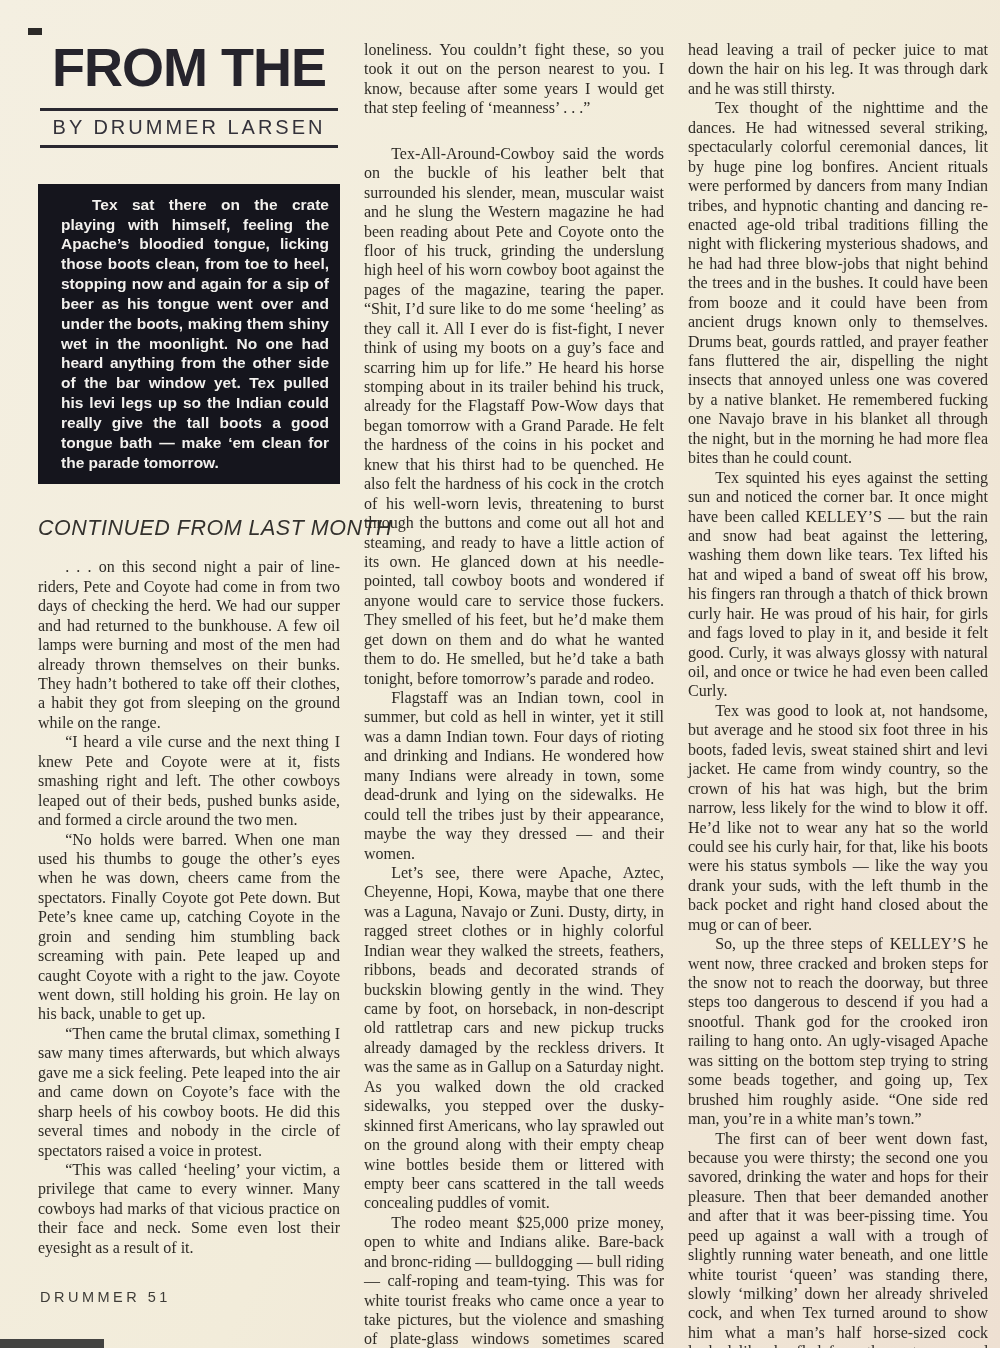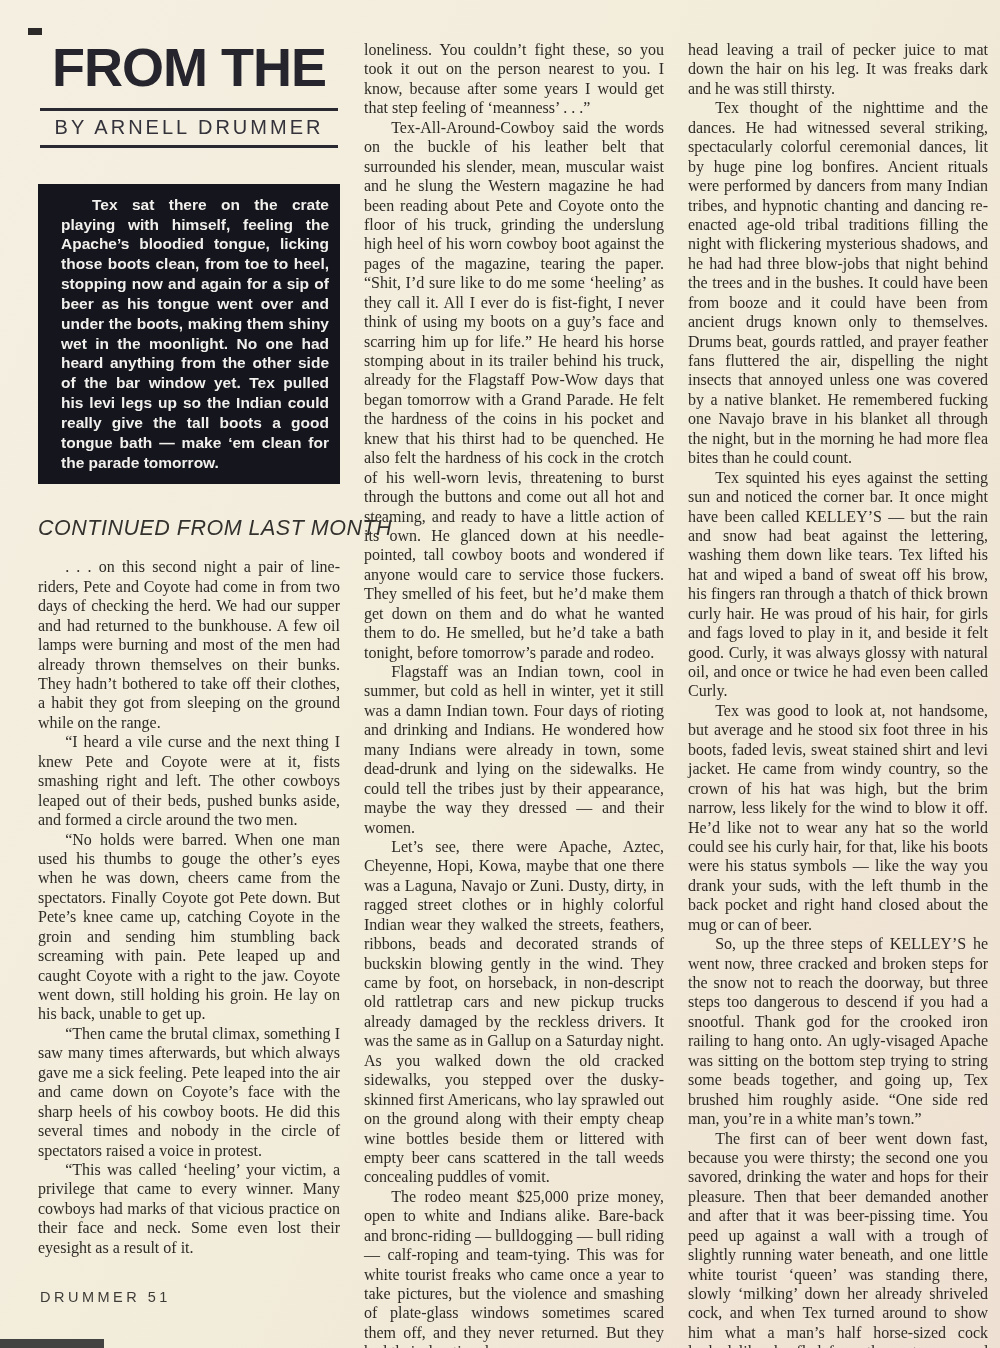--- a/index.html
+++ b/index.html
@@ -69,21 +69,21 @@
 
   
   .para {
     margin:0;
     font-size:16px;
     line-height:1.215;
     text-align:justify;
     text-indent:1.7em;
   }
   .para.noindent { text-indent:0; }
-  .para.gap { }
+  .para.gap { margin-top:26px; }
 
   
   .footer {
     position:absolute;
     left:40px; top:1289px;
     font-family:"Liberation Sans", sans-serif;
     font-size:14.5px;
     letter-spacing:3.5px;
     color:#3e3c37;
   }
@@ -110,21 +110,21 @@
   <div class="corner-speck"></div>
 
   <div class="content">
 
     <div class="col col-1">
       <div class="title-block">
         <div class="title">
           <div>FROM THE</div>
         </div>
         <hr class="rule">
-        <div class="byline">BY ARNELL DRUMMER</div>
+        <div class="byline">BY DRUMMER LARSEN</div>
         <hr class="rule">
       </div>
 
       <div class="intro-box">Tex sat there on the crate playing with himself, feeling the Apache’s bloodied tongue, licking those boots clean, from toe to heel, stopping now and again for a sip of beer as his tongue went over and under the boots, making them shiny wet in the moonlight. No one had heard anything from the other side of the bar window yet. Tex pulled his levi legs up so the Indian could really give the tall boots a good tongue bath — make ‘em clean for the parade tomorrow.</div>
 
       <div class="continued">CONTINUED FROM LAST MONTH</div>
 
       <div>
           <p class="para">. . . on this second night a pair of line-riders, Pete and Coyote had come in from two days of checking the herd. We had our supper and had returned to the bunkhouse. A few oil lamps were burning and most of the men had already thrown themselves on their bunks. They hadn’t bothered to take off their clothes, a habit they got from sleeping on the ground while on the range.</p>
           <p class="para">“I heard a vile curse and the next thing I knew Pete and Coyote were at it, fists smashing right and left. The other cowboys leaped out of their beds, pushed bunks aside, and formed a circle around the two men.</p>
@@ -139,21 +139,21 @@
           <p class="para noindent">loneliness. You couldn’t fight these, so you took it out on the person nearest to you. I know, because after some years I would get that step feeling of ‘meanness’ . . .”</p>
           <p class="para gap">Tex-All-Around-Cowboy said the words on the buckle of his leather belt that surrounded his slender, mean, muscular waist and he slung the Western magazine he had been reading about Pete and Coyote onto the floor of his truck, grinding the underslung high heel of his worn cowboy boot against the pages of the magazine, tearing the paper. “Shit, I’d sure like to do me some ‘heeling’ as they call it. All I ever do is fist-fight, I never think of using my boots on a guy’s face and scarring him up for life.” He heard his horse stomping about in its trailer behind his truck, already for the Flagstaff Pow-Wow days that began tomorrow with a Grand Parade. He felt the hardness of the coins in his pocket and knew that his thirst had to be quenched. He also felt the hardness of his cock in the crotch of his well-worn levis, threatening to burst through the buttons and come out all hot and steaming, and ready to have a little action of its own. He glanced down at his needle-pointed, tall cowboy boots and wondered if anyone would care to service those fuckers. They smelled of his feet, but he’d make them get down on them and do what he wanted them to do. He smelled, but he’d take a bath tonight, before tomorrow’s parade and rodeo.</p>
           <p class="para">Flagstaff was an Indian town, cool in summer, but cold as hell in winter, yet it still was a damn Indian town. Four days of rioting and drinking and Indians. He wondered how many Indians were already in town, some dead-drunk and lying on the sidewalks. He could tell the tribes just by their appearance, maybe the way they dressed — and their women.</p>
           <p class="para">Let’s see, there were Apache, Aztec, Cheyenne, Hopi, Kowa, maybe that one there was a Laguna, Navajo or Zuni. Dusty, dirty, in ragged street clothes or in highly colorful Indian wear they walked the streets, feathers, ribbons, beads and decorated strands of buckskin blowing gently in the wind. They came by foot, on horseback, in non-descript old rattletrap cars and new pickup trucks already damaged by the reckless drivers. It was the same as in Gallup on a Saturday night. As you walked down the old cracked sidewalks, you stepped over the dusky-skinned first Americans, who lay sprawled out on the ground along with their empty cheap wine bottles beside them or littered with empty beer cans scattered in the tall weeds concealing puddles of vomit.</p>
           <p class="para">The rodeo meant $25,000 prize money, open to white and Indians alike. Bare-back and bronc-riding — bulldogging — bull riding — calf-roping and team-tying. This was for white tourist freaks who came once a year to take pictures, but the violence and smashing of plate-glass windows sometimes scared them off, and they never returned. But they had their day-time bazaars.</p>
         </div>
     </div>
 
     <div class="col">
       <div>
-          <p class="para noindent">head leaving a trail of pecker juice to mat down the hair on his leg. It was freaks dark and he was still thirsty.</p>
+          <p class="para noindent">head leaving a trail of pecker juice to mat down the hair on his leg. It was through dark and he was still thirsty.</p>
           <p class="para">Tex thought of the nighttime and the dances. He had witnessed several striking, spectacularly colorful ceremonial dances, lit by huge pine log bonfires. Ancient rituals were performed by dancers from many Indian tribes, and hypnotic chanting and dancing re-enacted age-old tribal traditions filling the night with flickering mysterious shadows, and he had had three blow-jobs that night behind the trees and in the bushes. It could have been from booze and it could have been from ancient drugs known only to themselves. Drums beat, gourds rattled, and prayer feather fans fluttered the air, dispelling the night insects that annoyed unless one was covered by a native blanket. He remembered fucking one Navajo brave in his blanket all through the night, but in the morning he had more flea bites than he could count.</p>
           <p class="para">Tex squinted his eyes against the setting sun and noticed the corner bar. It once might have been called KELLEY’S — but the rain and snow had beat against the lettering, washing them down like tears. Tex lifted his hat and wiped a band of sweat off his brow, his fingers ran through a thatch of thick brown curly hair. He was proud of his hair, for girls and fags loved to play in it, and beside it felt good. Curly, it was always glossy with natural oil, and once or twice he had even been called Curly.</p>
           <p class="para">Tex was good to look at, not handsome, but average and he stood six foot three in his boots, faded levis, sweat stained shirt and levi jacket. He came from windy country, so the crown of his hat was high, but the brim narrow, less likely for the wind to blow it off. He’d like not to wear any hat so the world could see his curly hair, for that, like his boots were his status symbols — like the way you drank your suds, with the left thumb in the back pocket and right hand closed about the mug or can of beer.</p>
           <p class="para">So, up the three steps of KELLEY’S he went now, three cracked and broken steps for the snow not to reach the doorway, but three steps too dangerous to descend if you had a snootful. Thank god for the crooked iron railing to hang onto. An ugly-visaged Apache was sitting on the bottom step trying to string some beads together, and going up, Tex brushed him roughly aside. “One side red man, you’re in a white man’s town.”</p>
           <p class="para">The first can of beer went down fast, because you were thirsty; the second one you savored, drinking the water and hops for their pleasure. Then that beer demanded another and after that it was beer-pissing time. You peed up against a wall with a trough of slightly running water beneath, and one little white tourist ‘queen’ was standing there, slowly ‘milking’ down her already shriveled cock, and when Tex turned around to show him what a man’s half horse-sized cock looked like, he fled from the rest room and probably out of the door of the bar. Tex was disgusted because he hadn’t quite stopped pissing yet, and the remaining drops splattered all over the toes of his boots. He cursed. He had to find a shine-stand tonight or give them a good</p>
         </div>
     </div>
 
   </div>
 

